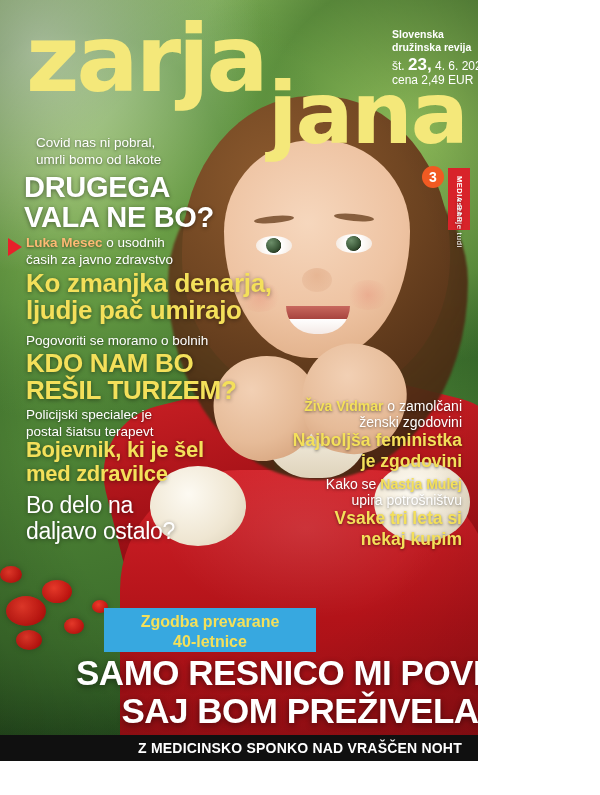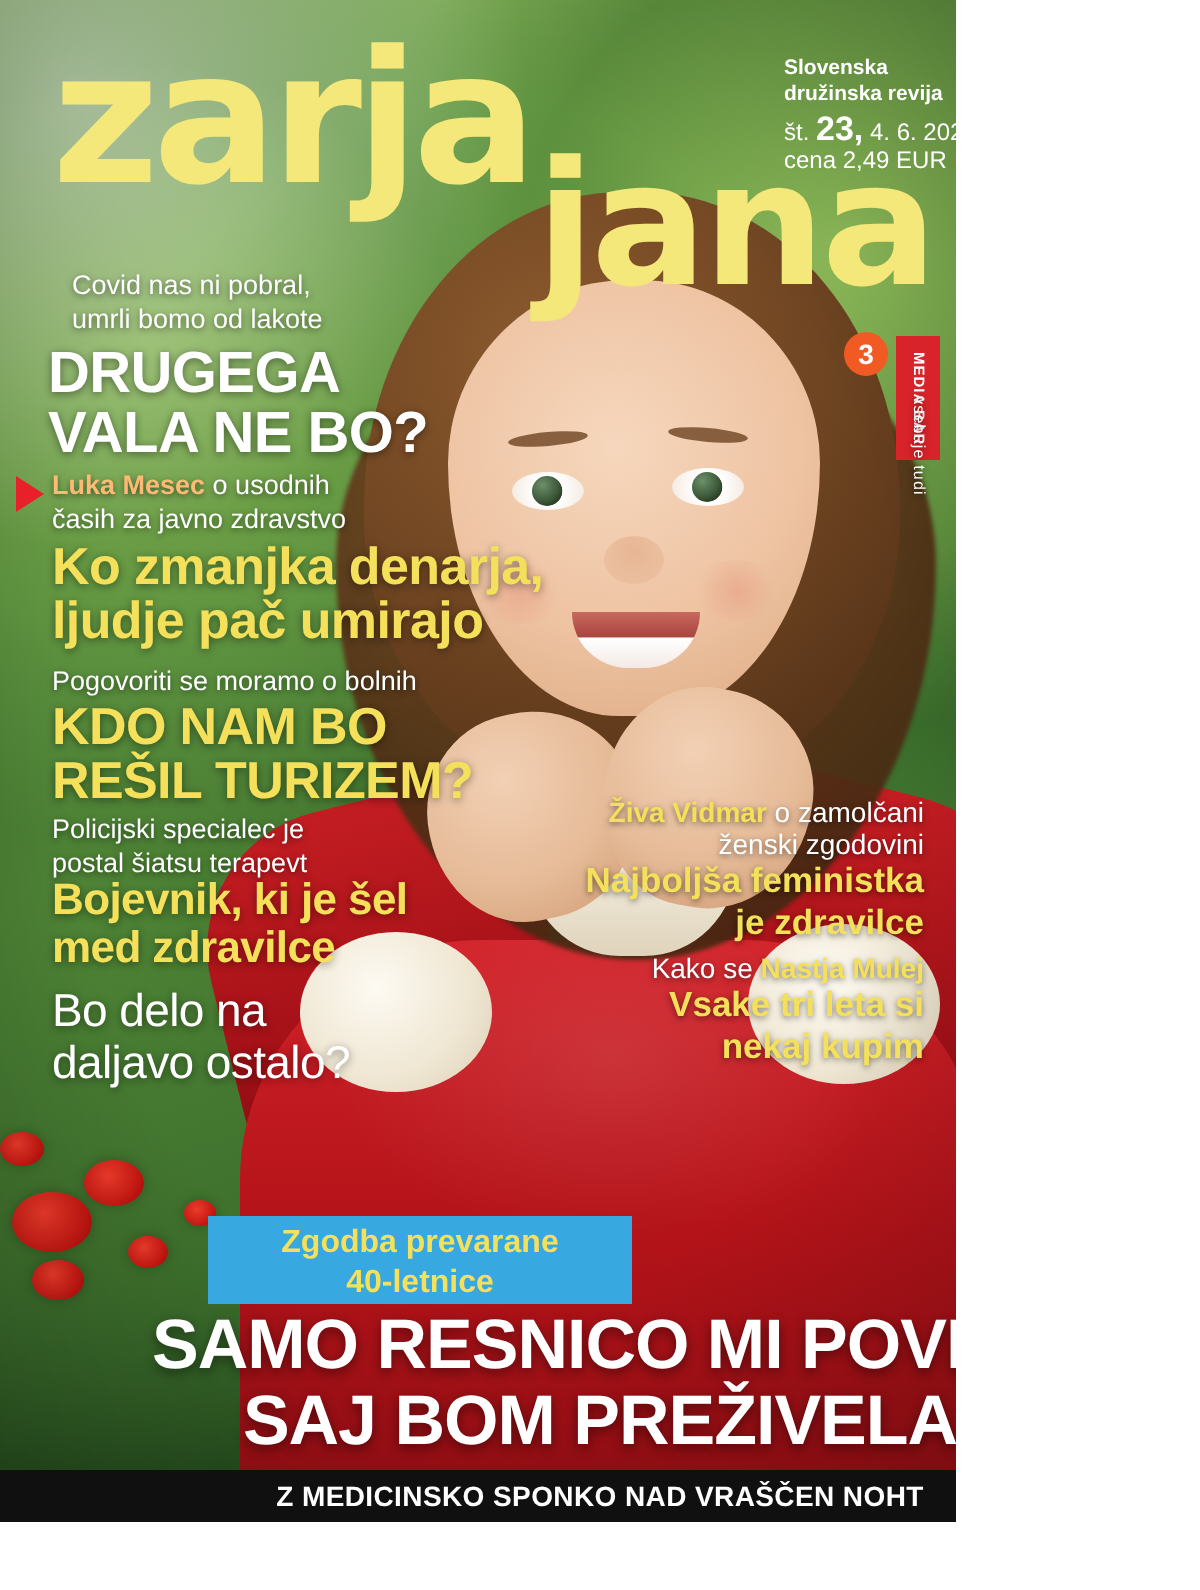--- a/index.html
+++ b/index.html
@@ -468,27 +468,28 @@
     <div>Bo delo na</div>
     <div>daljavo ostalo?</div>
   </div>
 
   <div class="right-block rb1">
     <div class="rlead">
       <span class="name-yellow">Živa Vidmar</span><span> o zamolčani</span>
     </div>
     <div class="rlead">ženski zgodovini</div>
     <div class="rhead">Najboljša feministka</div>
-    <div class="rhead">je zdravilce</div>
+    <div class="rhead">je zgodovini</div>
   </div>
 
   <div class="right-block rb2">
     <div class="rlead">
       <span>Kako se </span><span class="name-yellow">Nastja Mulej</span>
     </div>
+    <div class="rlead">upira potrošništvu</div>
     <div class="rhead">Vsake tri leta si</div>
     <div class="rhead">nekaj kupim</div>
   </div>
 
   <div class="teaser-box">
     <div>Zgodba prevarane</div>
     <div>40-letnice</div>
   </div>
   <div class="bottom-head">
     <div>SAMO RESNICO MI POVEJ,</div>

